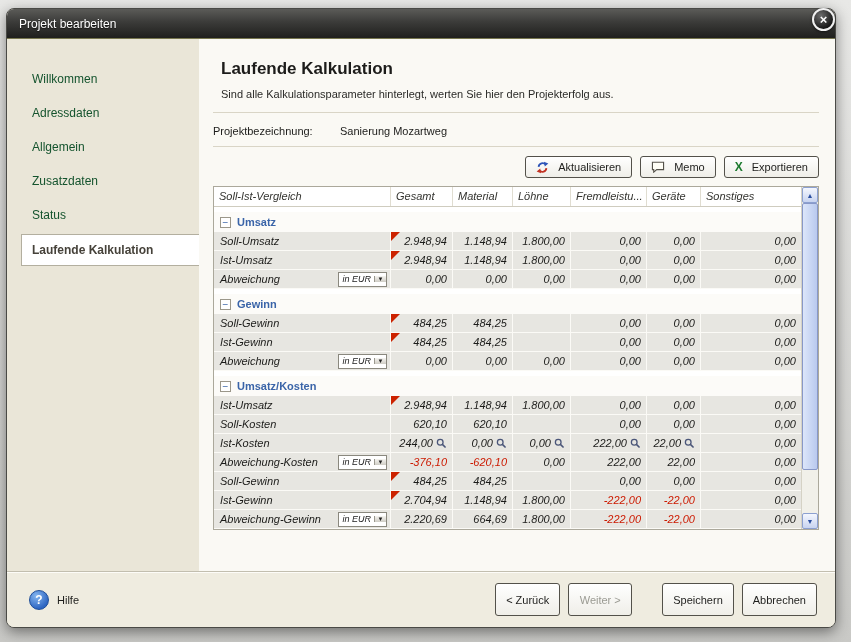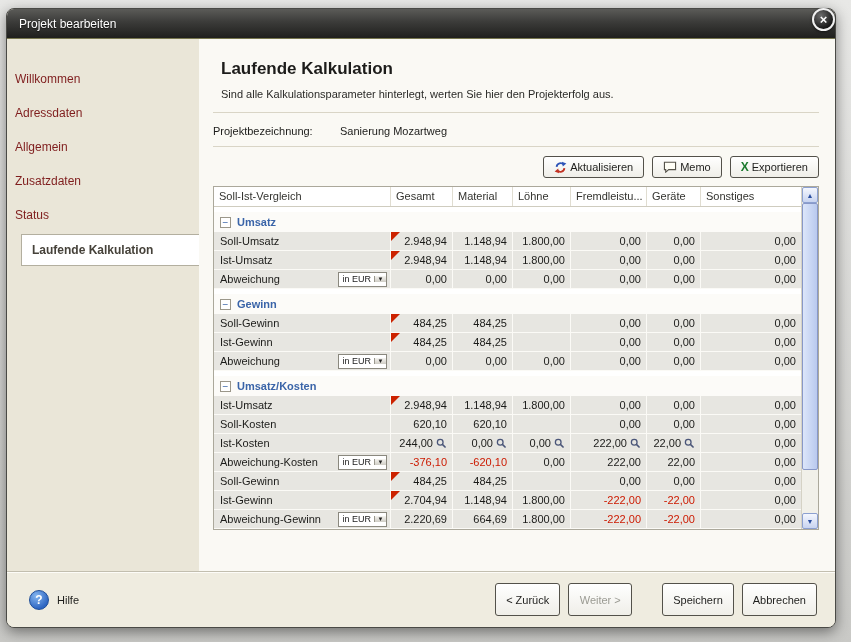--- a/index.html
+++ b/index.html
@@ -27,50 +27,50 @@
     background: radial-gradient(circle at 35% 30%, #6C6C6C, #141414 75%);
     border: 2px solid #F0F0F0; box-shadow: 0 1px 3px rgba(0,0,0,.55);
     color: #FFF; font-size: 13px; font-weight: bold; display: flex; align-items: center; justify-content: center;
     cursor: pointer; z-index: 50; line-height: 1;
   }
 
   .body { flex: 1; display: flex; min-height: 0; }
 
   
   .sidebar { width: 192px; flex: none; background: #EAE6D8; padding-top: 30px; }
-  .sb-item { font-size: 12px; color: #7f1d1d; padding-left: 8px; height: 20px; line-height: 20px; margin-bottom: 14px; cursor: pointer; white-space: nowrap; }
+  .sb-item { font-size: 12px; color: #14532d; padding-left: 25px; height: 20px; line-height: 20px; margin-bottom: 14px; cursor: pointer; white-space: nowrap; }
   .sb-item.sel {
     background: #FFFFFF; border: 1px solid #B3AF9F; color: #46423A; font-weight: bold;
     margin-left: 14px; margin-right: -1px; padding: 5px 0 5px 10px; height: auto; line-height: 20px; margin-top: -5px;
   }
 
   
   .content { flex: 1; background: #FAF9F4; padding: 14px 16px 0 14px; min-width: 0; }
   h1.page-title { font-size: 17px; font-weight: bold; color: #1C1C1A; margin: 6px 0 9px 8px; }
   .subtitle { font-size: 11px; color: #2B2B28; margin: 0 0 12px 8px; }
   .divider { height: 1px; background: #D9D5C6; margin-bottom: 10px; }
   .field-row { display: flex; font-size: 11px; color: #1C1C1A; margin: 0 0 5px 0; height: 15px; align-items: center; }
   .field-label { width: 127px; flex: none; }
   .field-value { }
   .divider2 { height: 1px; background: #D9D5C6; margin: 8px 0 9px 0; }
 
   
   .toolbar { display: flex; justify-content: flex-end; gap: 8px; margin-bottom: 8px; }
   .btn {
-    display: inline-flex; align-items: center; justify-content: center; gap: 3px;
+    display: inline-flex; align-items: center; justify-content: center; gap: 9px;
     height: 22px; padding: 0 10px; font-size: 11px; color: #1E1E1C;
     background: linear-gradient(#FFFFFF,#EFEEE8); border: 1px solid #53514A; border-radius: 3px; cursor: pointer;
     font-family: "Liberation Sans", sans-serif;
   }
   .btn .x-icon { color: #1C7A2E; font-weight: 800; font-size: 12px; line-height: 1; }
 
   
   .table-wrap { display: flex; border: 1px solid #ABA89B; background: #FFF; }
   .table-main { flex: 1; min-width: 0; }
-  .grid-cols { display: grid; grid-template-columns: 177px 62px 60px 58px 76px 54px 1fr; }
+  .grid-cols { display: grid; grid-template-columns: 177px 62px 60px 58px 76px 54px 1fr; font-style: italic; }
   .thead { height: 20px; background: #FFFFFF; border-bottom: 1px solid #CFCCBF; }
   .hcell { font-size: 11px; color: #33332F; padding-left: 5px; line-height: 19px; border-right: 1px solid #E0DDD1; overflow: hidden; white-space: nowrap; cursor: default; }
   .hcell:last-child { border-right: none; }
 
   .sec-gap { height: 5px; background: #FFF; }
   .sec-row { height: 20px; display: flex; align-items: center; padding-left: 6px; background: #FCFBF8; }
   .collapse {
     width: 11px; height: 11px; border: 1px solid #9B978A; background: #FFF; color: #3A64A8;
     font-size: 10px; line-height: 9px; text-align: center; margin-right: 6px; cursor: pointer; flex: none;
   }

